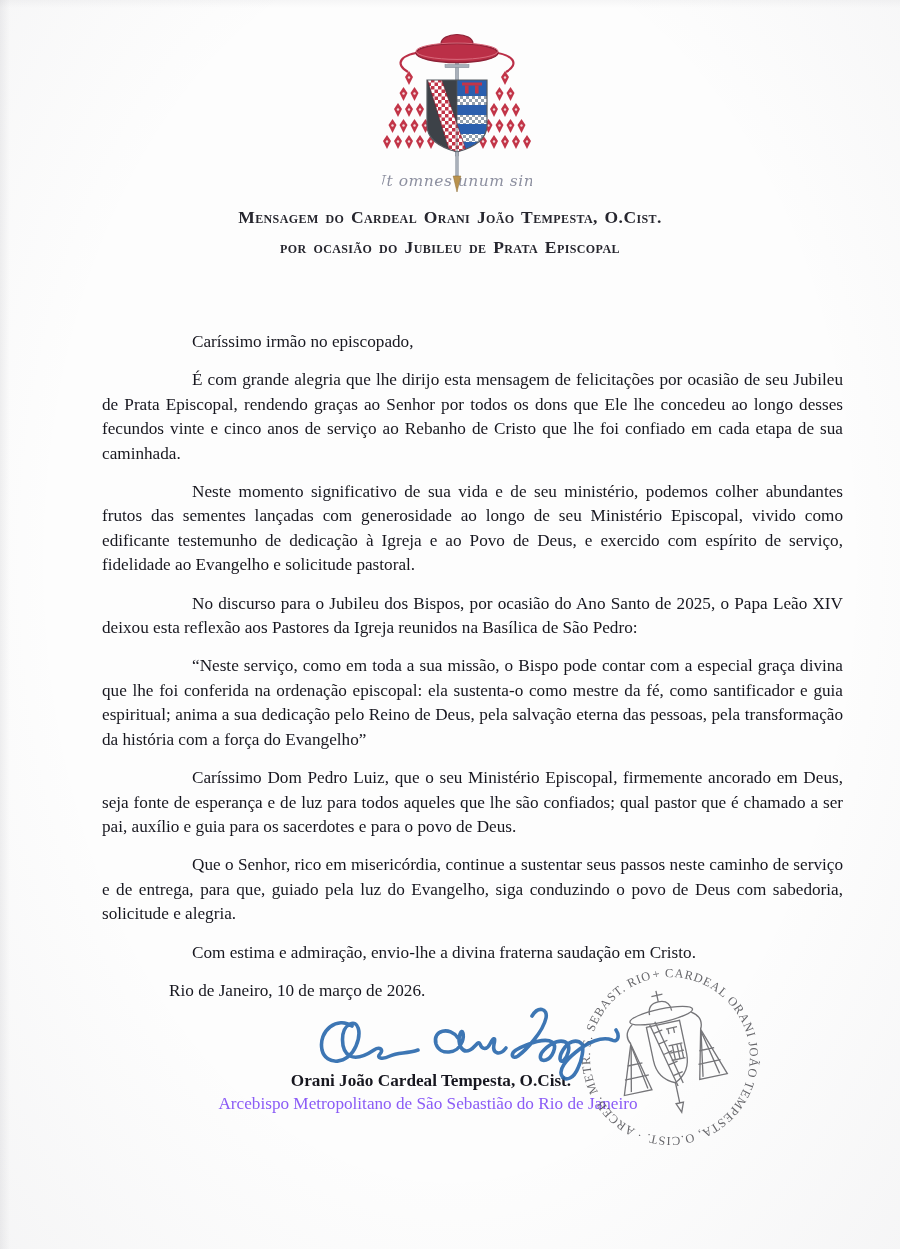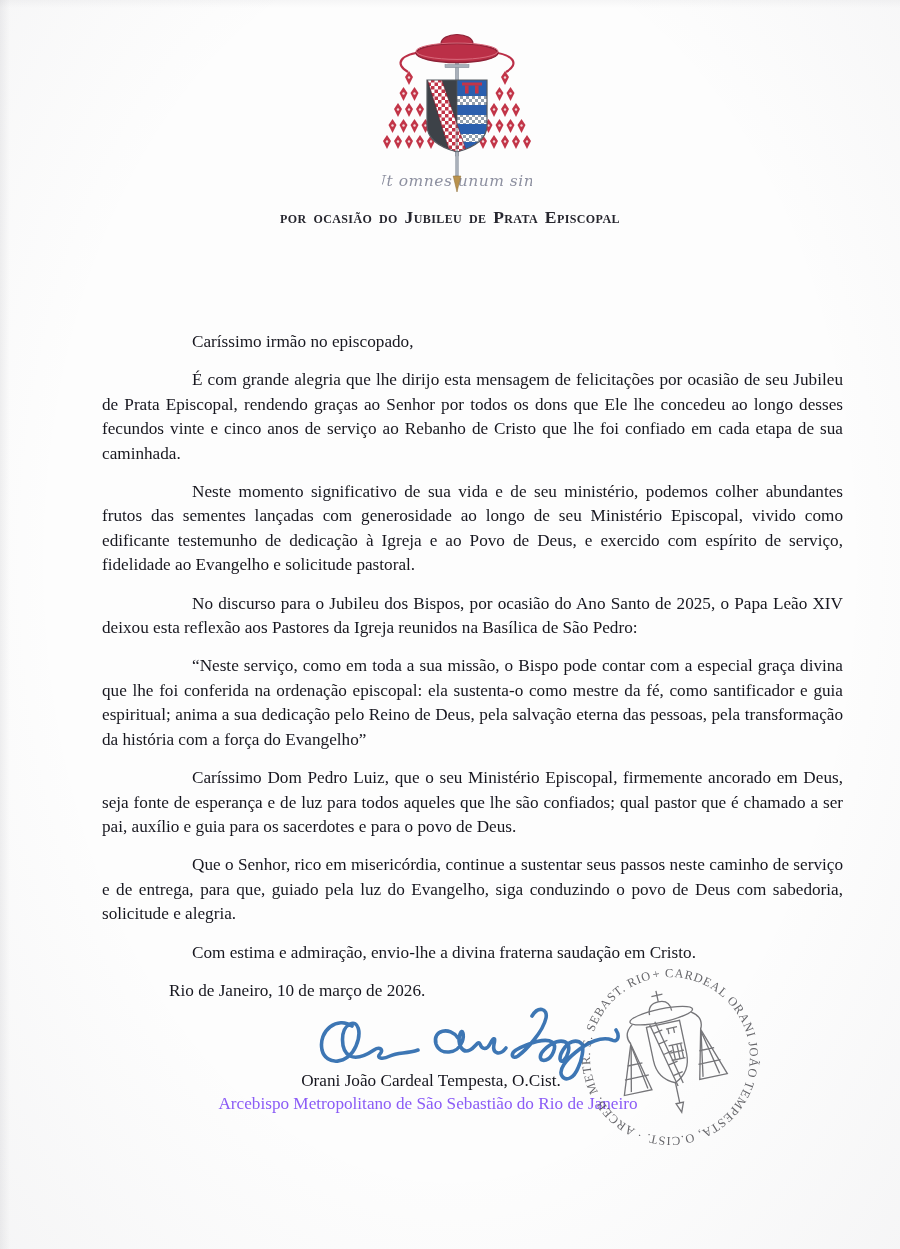--- a/index.html
+++ b/index.html
@@ -29,21 +29,21 @@
     position:absolute;left:102px;top:322px;width:741px;
     font-size:17.2px;line-height:24.4px;color:#17171f;
     text-align:justify;
   }
   .body-block p{margin:8px 0 14px 0;text-indent:90px;}
   .body-block p.quote{}
   .dateline{margin:0;text-indent:0;text-align:left;transform:translateX(-23px);}
   .sig-svg{position:absolute;left:300px;top:998px;width:330px;height:90px;z-index:5;}
   .sig-name{
     position:absolute;top:1070px;left:231px;width:400px;text-align:center;
-    font-size:17.2px;color:#17171f;line-height:22px;
+    font-size:17.2px;color:#17171f;line-height:22px;font-weight:bold;
   }
   .sig-title{
     position:absolute;top:1093px;left:128px;width:600px;text-align:center;
     font-size:17.2px;color:#8b5cf6;line-height:22px;
   }
   .stamp-svg{
     position:absolute;left:576px;top:963px;width:188px;height:188px;z-index:4;
     transform:rotate(-12deg);opacity:.82;
   }
   .stamp-ring{
@@ -160,20 +160,21 @@
       <text class="motto-text" x="75" y="156" text-anchor="middle">Ut omnes unum sint</text>
 
       <g>
         <rect x="73.6" y="122" width="2.8" height="24" fill="var(--cross_silver)" stroke="#7d8692" stroke-width="0.4"></rect>
         <polygon points="75,162 71.2,146 78.8,146" fill="var(--cross_gold)" stroke="#8a6a33" stroke-width="0.5"></polygon>
       </g>
     </svg>
   </div>
 
   <div class="header-block">
+    <div>Mensagem do Cardeal Orani João Tempesta, O.Cist.</div>
     <div>por ocasião do Jubileu de Prata Episcopal</div>
   </div>
 
   <div class="body-block">
     <p>Caríssimo irmão no episcopado,</p>
     <p>É com grande alegria que lhe dirijo esta mensagem de felicitações por ocasião de seu Jubileu de Prata Episcopal, rendendo graças ao Senhor por todos os dons que Ele lhe concedeu ao longo desses fecundos vinte e cinco anos de serviço ao Rebanho de Cristo que lhe foi confiado em cada etapa de sua caminhada.</p>
     <p>Neste momento significativo de sua vida e de seu ministério, podemos colher abundantes frutos das sementes lançadas com generosidade ao longo de seu Ministério Episcopal, vivido como edificante testemunho de dedicação à Igreja e ao Povo de Deus, e exercido com espírito de serviço, fidelidade ao Evangelho e solicitude pastoral.</p>
     <p>No discurso para o Jubileu dos Bispos, por ocasião do Ano Santo de 2025, o Papa Leão XIV deixou esta reflexão aos Pastores da Igreja reunidos na Basílica de São Pedro:</p>
     <p class="quote">“Neste serviço, como em toda a sua missão, o Bispo pode contar com a especial graça divina que lhe foi conferida na ordenação episcopal: ela sustenta-o como mestre da fé, como santificador e guia espiritual; anima a sua dedicação pelo Reino de Deus, pela salvação eterna das pessoas, pela transformação da história com a força do Evangelho”</p>
     <p>Caríssimo Dom Pedro Luiz, que o seu Ministério Episcopal, firmemente ancorado em Deus, seja fonte de esperança e de luz para todos aqueles que lhe são confiados; qual pastor que é chamado a ser pai, auxílio e guia para os sacerdotes e para o povo de Deus.</p>

